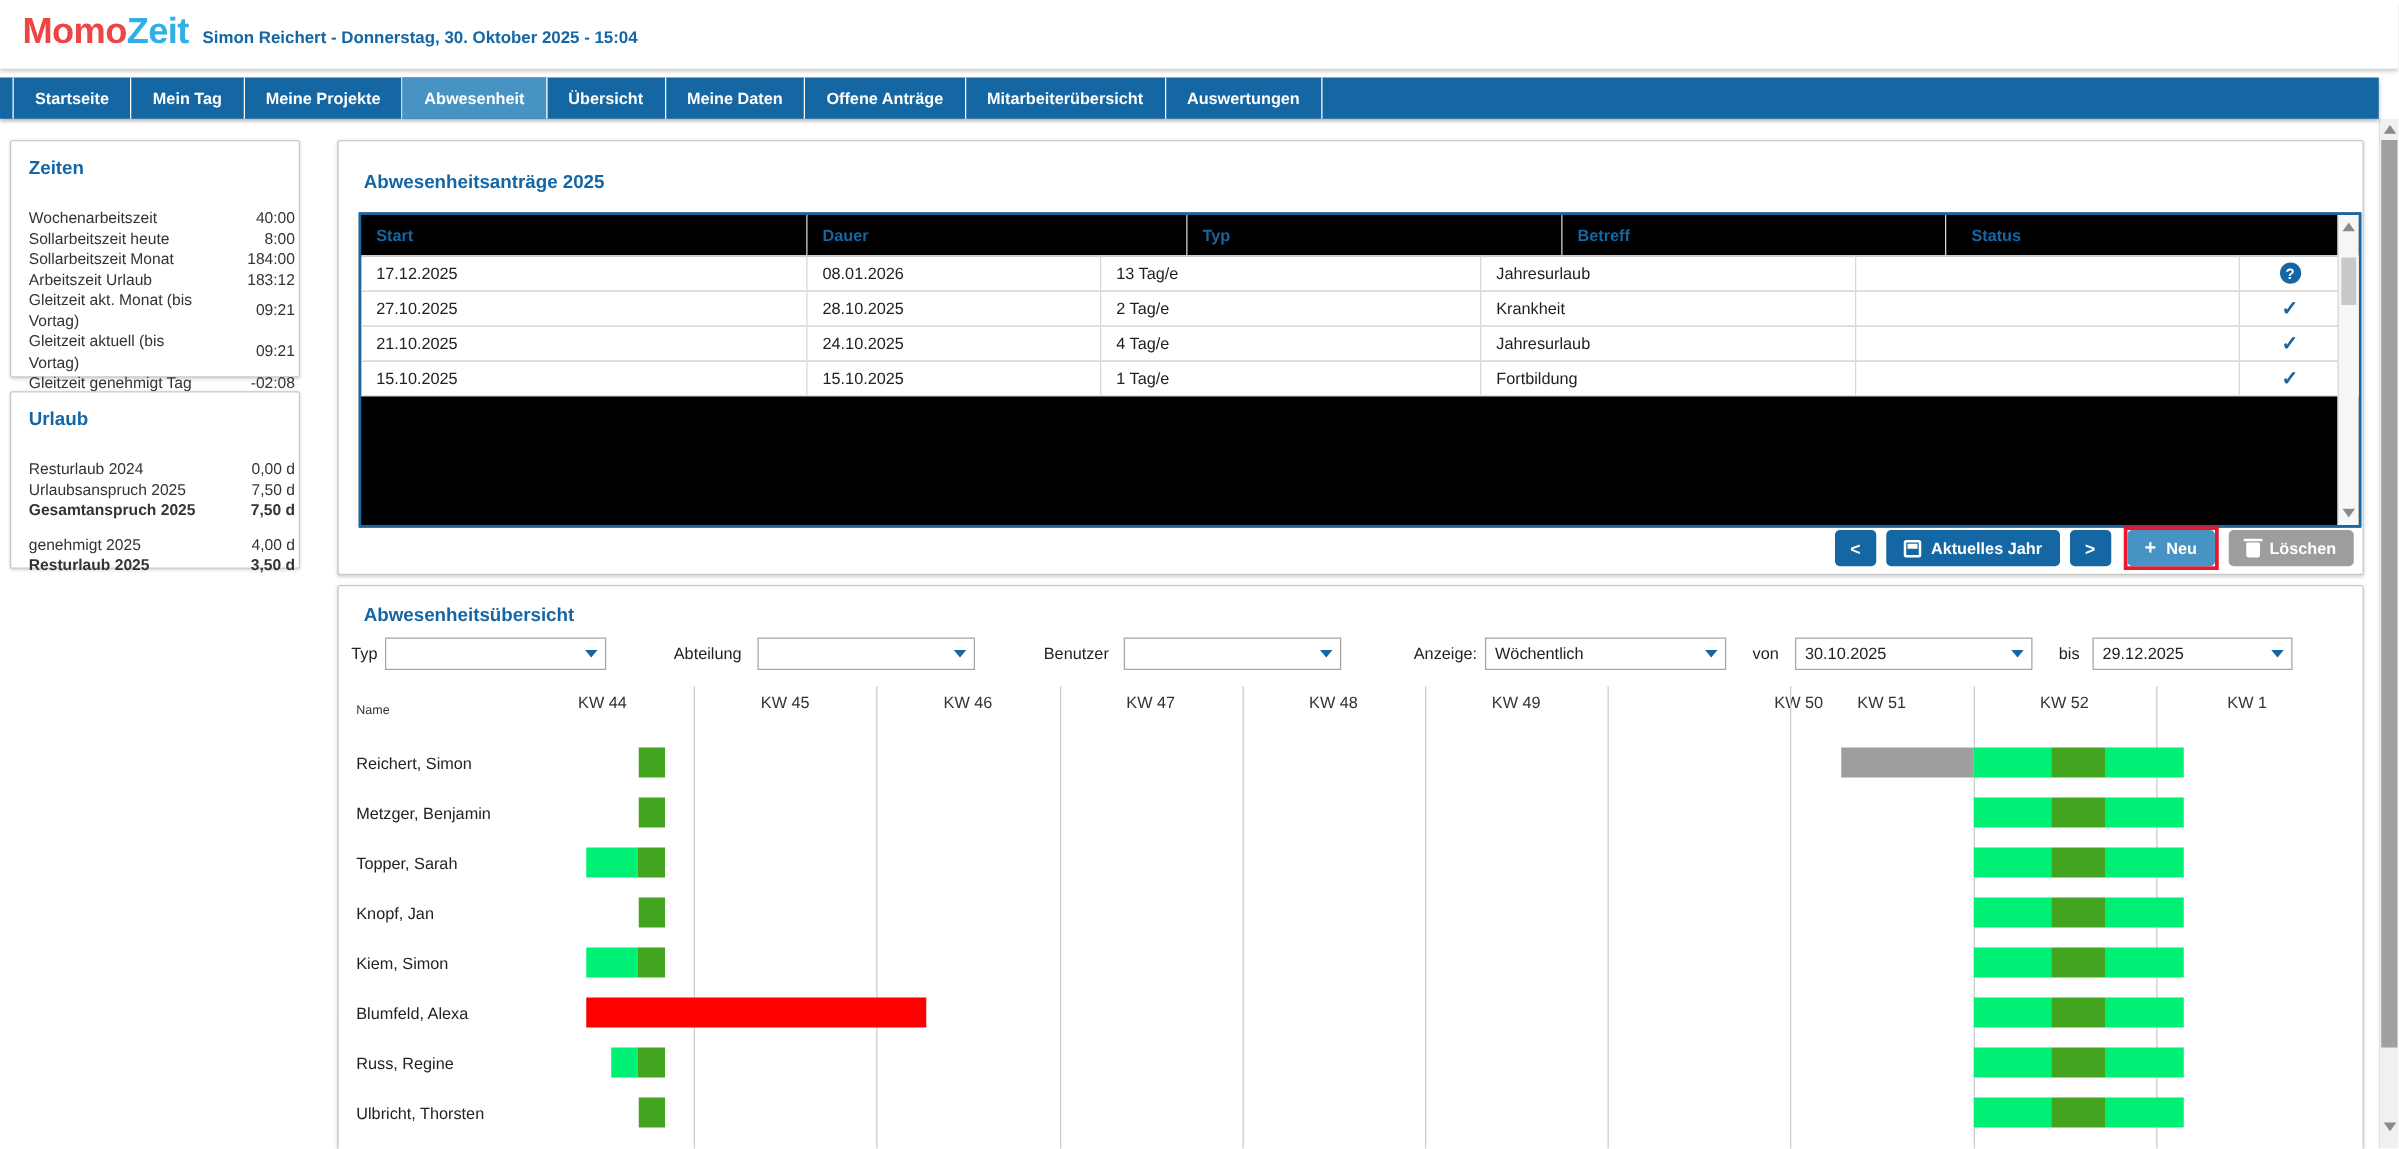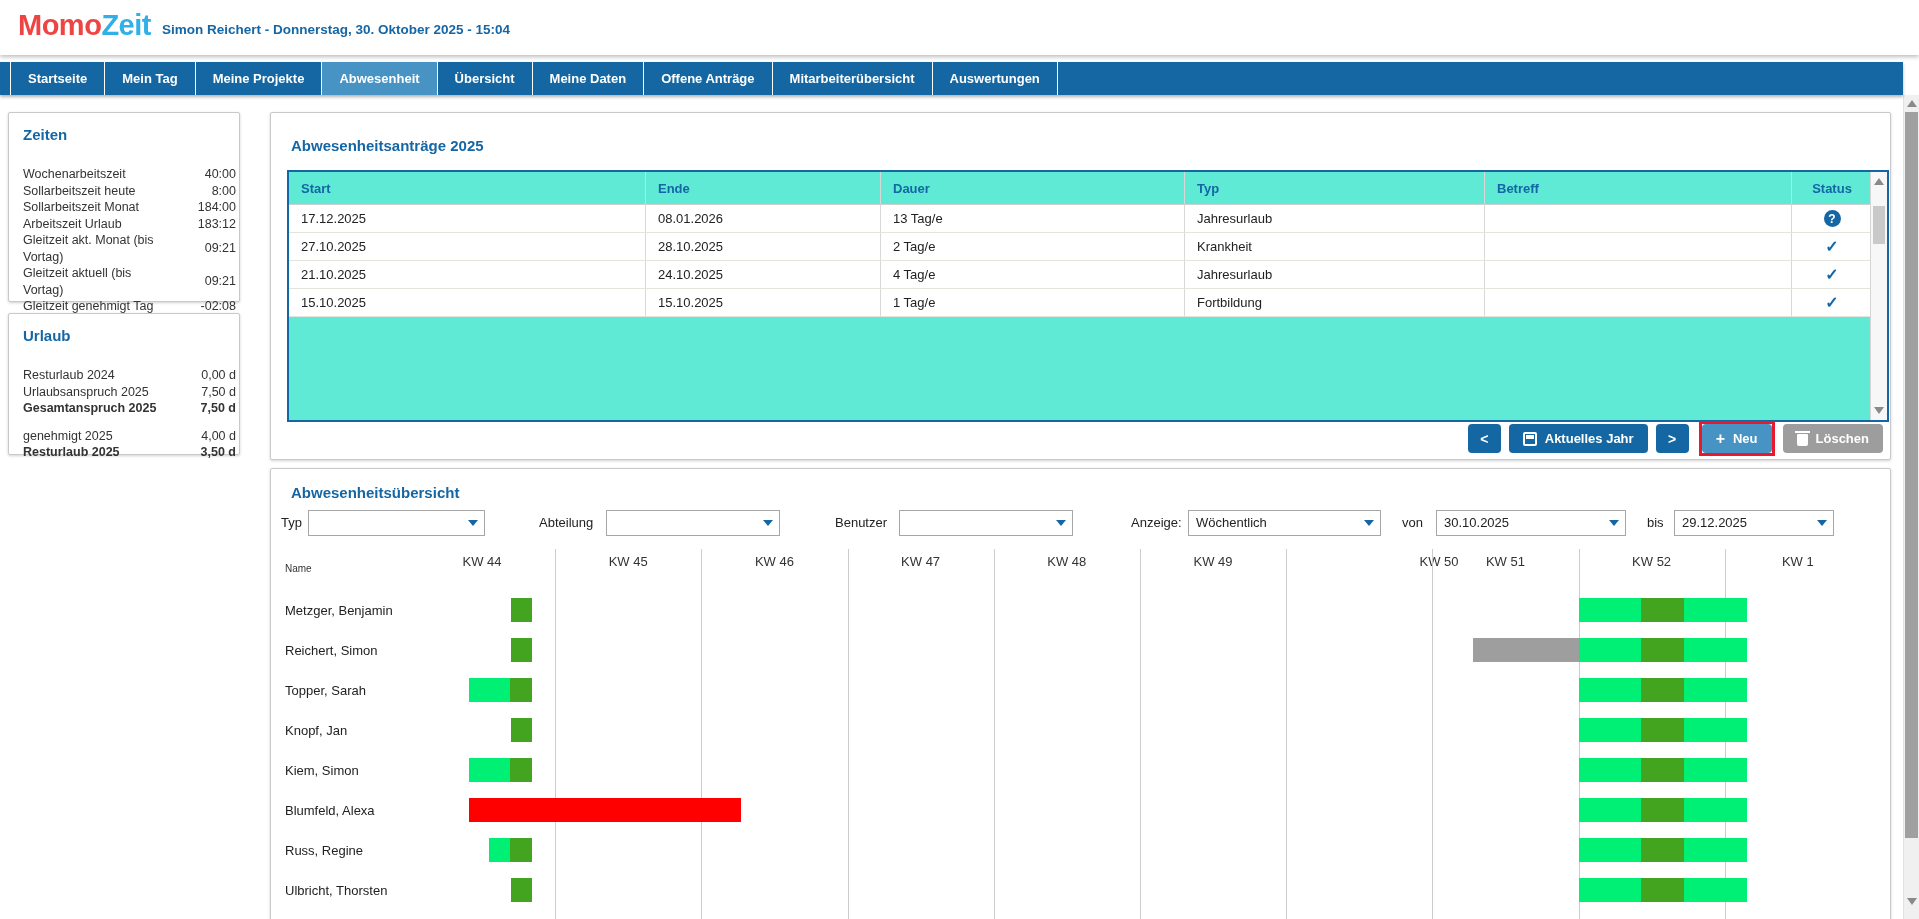--- a/index.html
+++ b/index.html
@@ -41,21 +41,21 @@
   .slist { position:absolute; left:14px; right:3px; top:40px;margin-top:13px; }
   .srow { display:flex; justify-content:space-between; align-items:center; font-size:12.5px;
           color:#333; line-height:16.5px; }
   .srow .lab { max-width:152px; }
   .srow.bold { font-weight:bold; }
   .sgap { height:11px; }
 
   
   .p1 { left:270px; top:112px; width:1621px; height:348px; }
   .p1 .ptitle { position:absolute; left:20px; top:24px; }
-  .tbl { position:absolute; left:16px; top:57px; width:1602px; height:252px; border:2px solid #1566a5; background:#5eead4; }
+  .tbl { position:absolute; left:16px; top:57px; width:1602px; height:252px; border:2px solid #1566a5; background:#000000; }
   .thead { display:flex; height:33px; border-bottom:1px solid #cfcfcf; }
   .thead .cell { color:#1566a5; font-weight:bold; }
   .trow { display:flex; height:28px; border-bottom:1px solid #e4e4da; background:#fff; }
   .cell { font-size:13px; color:#222; display:flex; align-items:center; padding-left:12px;
           border-right:1px solid #d8d8d8; overflow:hidden; }
   .c0{width:357px;} .c1{width:235px;} .c2{width:304px;} .c3{width:300px;} .c4{width:307px;}
   .c5{width:80px; border-right:none; justify-content:center; padding-left:0;}
   .q-badge { width:17px; height:17px; border-radius:50%; background:#1566a5; color:#fff; font-size:12px;
              font-weight:bold; display:flex; align-items:center; justify-content:center; }
   .chk { color:#1566a5; font-size:16px; font-weight:bold; }
@@ -186,21 +186,20 @@
           <span>3,50 d</span>
         </div>
       </div>
   </div>
 
   <div class="panel p1">
     <div class="ptitle">Abwesenheitsanträge 2025</div>
     <div class="tbl">
       <div class="thead" id="tbl-head">
           <div class="cell c0">Start</div>
-          <div class="cell c1">Ende</div>
           <div class="cell c2">Dauer</div>
           <div class="cell c3">Typ</div>
           <div class="cell c4">Betreff</div>
           <div class="cell c5">Status</div>
         </div>
       <div id="tbl-rows">
           <div class="trow">
             <div class="cell c0">17.12.2025</div>
             <div class="cell c1">08.01.2026</div>
             <div class="cell c2">13 Tag/e</div>
@@ -322,30 +321,30 @@
         <div class="gline" style="left: 430.4px;"></div>
         <div class="gline" style="left: 576.6px;"></div>
         <div class="gline" style="left: 722.8px;"></div>
         <div class="gline" style="left: 869px;"></div>
         <div class="gline" style="left: 1015.2px;"></div>
         <div class="gline" style="left: 1161.4px;"></div>
         <div class="gline" style="left: 1307.6px;"></div>
         <div class="gline" style="left: 1453.8px;"></div>
         <div class="grows">
           <div class="grow">
-            <div class="gname">Metzger, Benjamin</div>
-            <div class="gbar" style="left: 240.34px; width: 20.468px; background: rgb(67, 164, 31);"></div>
-            <div class="gbar" style="left: 1307.6px; width: 62.866px; background: rgb(0, 239, 117);"></div>
-            <div class="gbar" style="left: 1370.47px; width: 42.398px; background: rgb(67, 164, 31);"></div>
-            <div class="gbar" style="left: 1412.86px; width: 62.866px; background: rgb(0, 239, 117);"></div>
-          </div>
-          <div class="grow">
             <div class="gname">Reichert, Simon</div>
             <div class="gbar" style="left: 240.34px; width: 20.468px; background: rgb(67, 164, 31);"></div>
             <div class="gbar" style="left: 1202.34px; width: 105.264px; background: rgb(158, 158, 158);"></div>
+            <div class="gbar" style="left: 1307.6px; width: 62.866px; background: rgb(0, 239, 117);"></div>
+            <div class="gbar" style="left: 1370.47px; width: 42.398px; background: rgb(67, 164, 31);"></div>
+            <div class="gbar" style="left: 1412.86px; width: 62.866px; background: rgb(0, 239, 117);"></div>
+          </div>
+          <div class="grow">
+            <div class="gname">Metzger, Benjamin</div>
+            <div class="gbar" style="left: 240.34px; width: 20.468px; background: rgb(67, 164, 31);"></div>
             <div class="gbar" style="left: 1307.6px; width: 62.866px; background: rgb(0, 239, 117);"></div>
             <div class="gbar" style="left: 1370.47px; width: 42.398px; background: rgb(67, 164, 31);"></div>
             <div class="gbar" style="left: 1412.86px; width: 62.866px; background: rgb(0, 239, 117);"></div>
           </div>
           <div class="grow">
             <div class="gname">Topper, Sarah</div>
             <div class="gbar" style="left: 197.942px; width: 40.936px; background: rgb(0, 239, 117);"></div>
             <div class="gbar" style="left: 238.878px; width: 21.93px; background: rgb(67, 164, 31);"></div>
             <div class="gbar" style="left: 1307.6px; width: 62.866px; background: rgb(0, 239, 117);"></div>
             <div class="gbar" style="left: 1370.47px; width: 42.398px; background: rgb(67, 164, 31);"></div>

